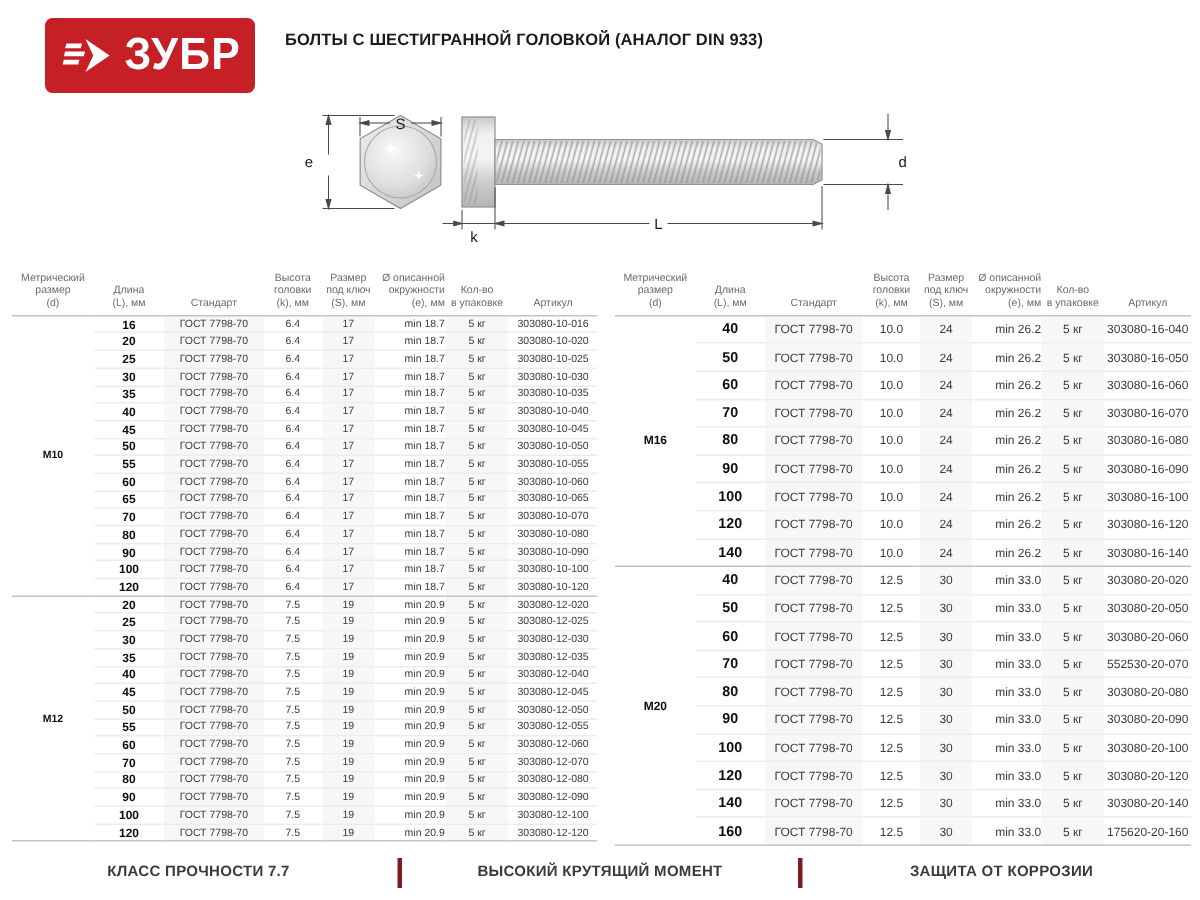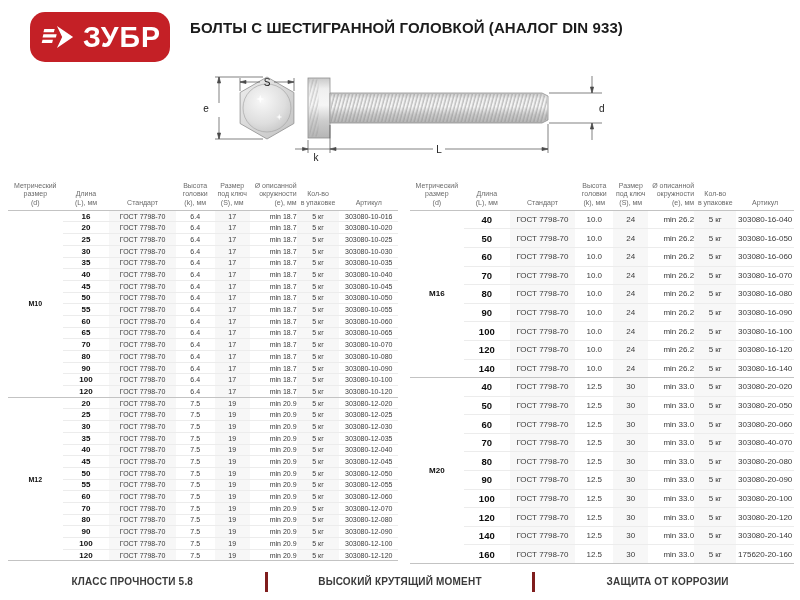--- a/index.html
+++ b/index.html
@@ -5,29 +5,29 @@
   html,body{margin:0;padding:0;}
   body{
     width:800px;height:600px;position:relative;overflow:hidden;
     background:#ffffff;
     font-family:"Liberation Sans", sans-serif;
     -webkit-font-smoothing:antialiased;
   }
   
   .logo{
     position:absolute;left:30px;top:12px;width:140px;height:50px;
-    border-radius:15px;display:flex;align-items:center;justify-content:center;gap:6px;
+    border-radius:5px;display:flex;align-items:center;justify-content:center;gap:6px;
   }
   .logo-text{
     color:#fff;font-size:30px;font-weight:bold;letter-spacing:1px;
     transform:scaleX(.95);line-height:1;
   }
   .title{
     position:absolute;left:190px;top:19px;
-    font-size:15px;font-weight:bold;color:#1b1b1b;line-height:17px;letter-spacing:.1px;
+    font-size:11px;font-weight:bold;color:#1b1b1b;line-height:17px;letter-spacing:.1px;
   }
   
   .diagram{position:absolute;left:190px;top:62px;width:430px;height:118px;}
   .diagram text{font-family:"Liberation Sans",sans-serif;font-size:10px;fill:#1a1a1a;}
   
   .tblwrap{position:absolute;top:182px;}
   .tblwrap.left{left:8px;width:390px;}
   .tblwrap.right{left:410px;width:384px;}
   table{border-collapse:collapse;table-layout:fixed;width:100%;}
   th{
@@ -602,21 +602,21 @@
           <td class="c6 shade">5 кг</td>
           <td class="c7">303080-20-060</td>
         </tr>
         <tr>
           <td class="c1 len">70</td>
           <td class="c2 shade">ГОСТ 7798-70</td>
           <td class="c3">12.5</td>
           <td class="c4 shade">30</td>
           <td class="c5">min 33.0</td>
           <td class="c6 shade">5 кг</td>
-          <td class="c7">303080-40-070</td>
+          <td class="c7">552530-20-070</td>
         </tr>
         <tr>
           <td class="c1 len">80</td>
           <td class="c2 shade">ГОСТ 7798-70</td>
           <td class="c3">12.5</td>
           <td class="c4 shade">30</td>
           <td class="c5">min 33.0</td>
           <td class="c6 shade">5 кг</td>
           <td class="c7">303080-20-080</td>
         </tr>
@@ -663,16 +663,16 @@
           <td class="c4 shade">30</td>
           <td class="c5">min 33.0</td>
           <td class="c6 shade">5 кг</td>
           <td class="c7">175620-20-160</td>
         </tr>
       </tbody>
     </table>
 </div>
 
 <div class="footer">
-  <div class="footer-item">КЛАСС ПРОЧНОСТИ 5.8</div>
+  <div class="footer-item">КЛАСС ПРОЧНОСТИ 7.7</div>
   <div class="footer-item">ВЫСОКИЙ КРУТЯЩИЙ МОМЕНТ</div>
   <div class="footer-item">ЗАЩИТА ОТ КОРРОЗИИ</div>
 </div>
 
 </body></html>

